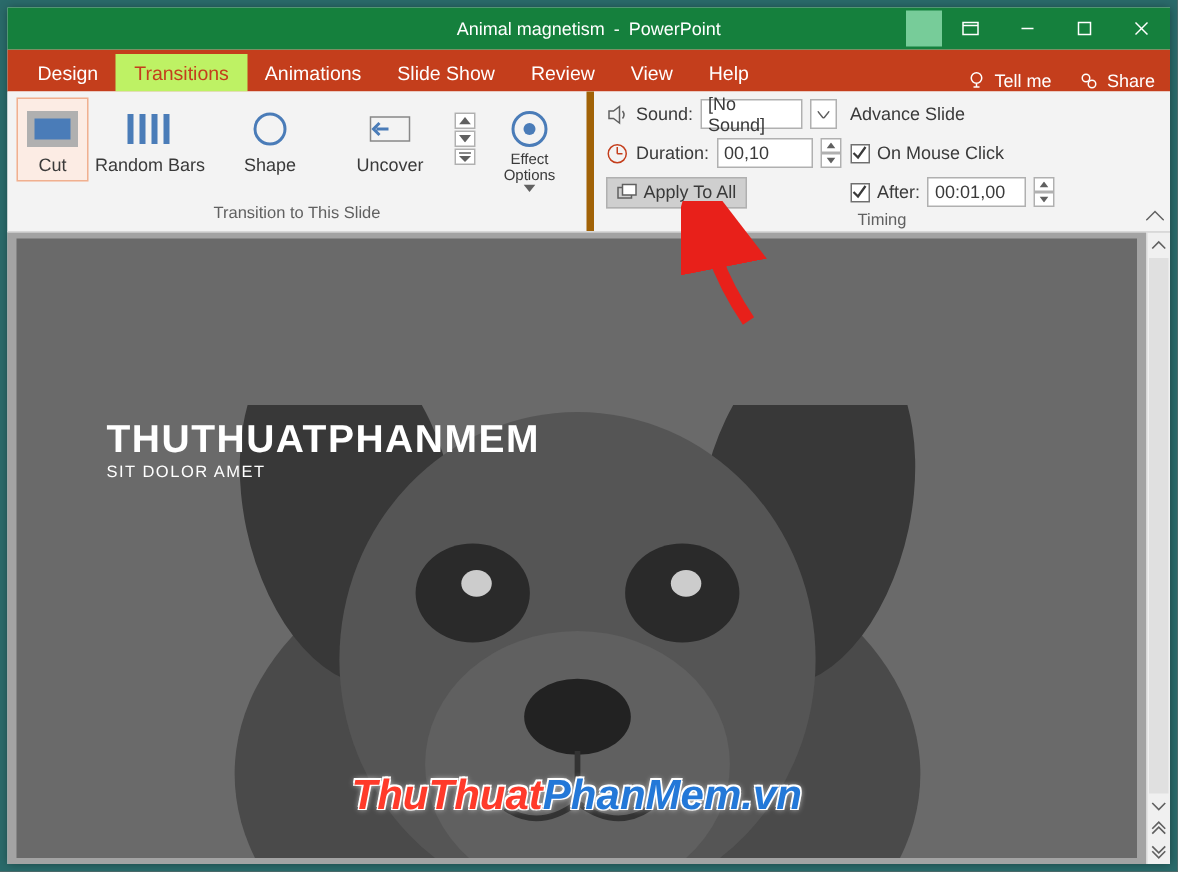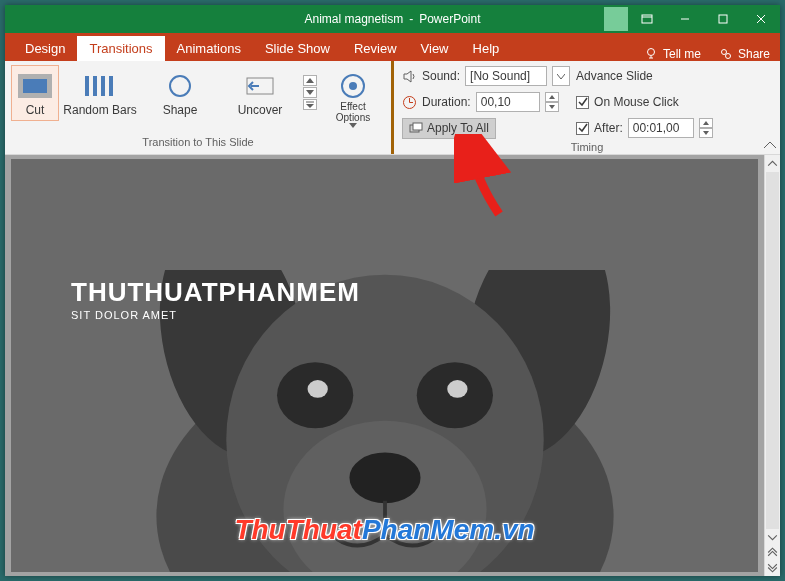--- a/index.html
+++ b/index.html
@@ -6,25 +6,25 @@
 body{width:785px;height:581px;background:#2a6a6a;overflow:hidden;position:relative}
 .app{width:775px;height:571px;margin:5px;background:#fff;display:flex;flex-direction:column;box-shadow:0 0 6px rgba(0,0,0,.4)}
 .titlebar{height:28px;background:#15803d;display:flex;align-items:center;color:#fff;font-size:12px;position:relative}
 .titlebar-center{position:absolute;left:50%;transform:translateX(-50%);display:flex;align-items:center;gap:6px}
 .titlebar-right{position:absolute;right:0;display:flex;align-items:center;height:100%}
 .avatar{width:24px;height:24px;background:#7c9}
 .win-btn{width:38px;height:28px;display:flex;align-items:center;justify-content:center;cursor:pointer}
 .win-icon{width:12px;height:12px}
 .tabbar{height:28px;background:#c43e1c;display:flex;align-items:flex-end;padding-left:8px}
 .tab{padding:5px 12px;color:#fff;font-size:13px;cursor:pointer}
-.tab.active{background:#ffffff;color:#c43e1c}
+.tab.active{background:#bef264;color:#c43e1c}
 .tab-right{margin-left:auto;display:flex;color:#fff;font-size:12px;align-items:center;padding-right:10px;gap:18px}
 .tell{display:flex;align-items:center;gap:5px}
 .ribbon{height:94px;background:#f3f3f3;border-bottom:1px solid #d8d8d8;display:flex;position:relative}
-.group{display:flex;flex-direction:column;align-items:center;padding:4px 6px 2px;border-right:3px solid #a16207}
+.group{display:flex;flex-direction:column;align-items:center;padding:4px 6px 2px;border-right:5px solid #a16207}
 .group-row{display:flex;align-items:flex-start;gap:2px}
 .trans-btn{display:flex;flex-direction:column;align-items:center;width:78px;padding:4px 2px;cursor:pointer;font-size:12px;color:#3a3a3a}
 .trans-btn.sel{background:#fcece4;border:1px solid #f0b090;padding:3px 1px}
 .trans-ico{width:46px;height:34px;display:flex;align-items:center;justify-content:center}
 .spin-col{display:flex;flex-direction:column;gap:1px;padding:10px 2px 0}
 .spin-btn{width:14px;height:11px;border:1px solid #b0b0b0;background:#fff;display:flex;align-items:center;justify-content:center;cursor:pointer}
 .big-btn{display:flex;flex-direction:column;align-items:center;width:64px;padding:6px 4px;cursor:pointer;font-size:10px;color:#3a3a3a}
 .big-ico{width:30px;height:30px}
 .group-label{font-size:11px;color:#606060;padding:2px 0}
 .timing{flex:1;display:flex;flex-direction:column;padding:4px 8px 2px}
@@ -194,21 +194,21 @@
 
   <div class="timing">
     <div class="timing-row">
       <div class="timing-col">
         <div class="field">
           <svg class="smlico" viewBox="0 0 15 15">
                 <path d="M2 5 L5 5 L9 2 L9 13 L5 10 L2 10 Z" fill="none" stroke="#606060"></path>
                 <path d="M11 5 Q13 7.5 11 10" fill="none" stroke="#606060"></path>
               </svg>
           <span>Sound:</span>
-          <div class="sel-box" style="width:82px;justify-content:flex-start">
+          <div class="sel-box" style="width:68px;justify-content:center">
             <span>[No Sound]</span>
           </div>
           <div class="sel-box" style="width:18px;justify-content:center">
                 <svg width="8" height="5">
                   <path d="M0 0 L4 5 L8 0" fill="none" stroke="#606060"></path>
                 </svg>
               </div>
         </div>
         <div class="field">
           <svg class="smlico" viewBox="0 0 15 15">

